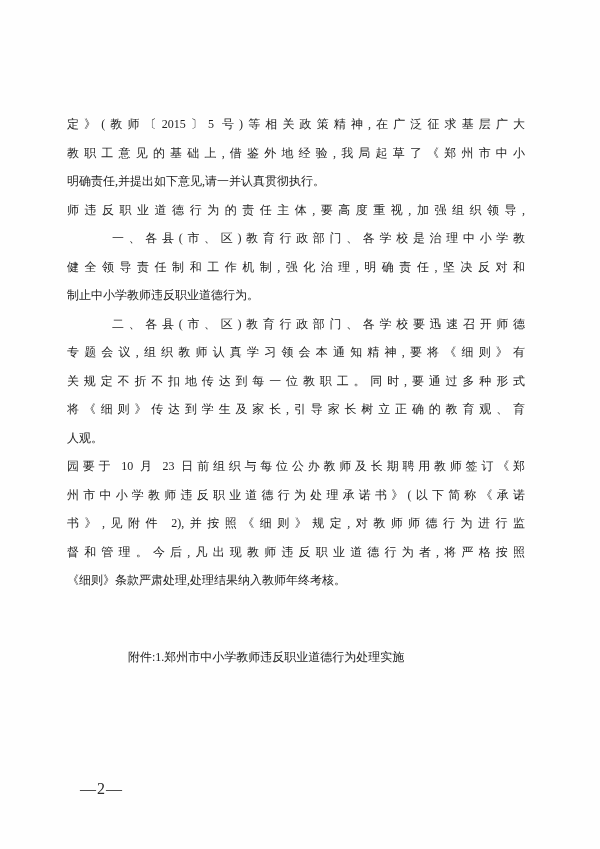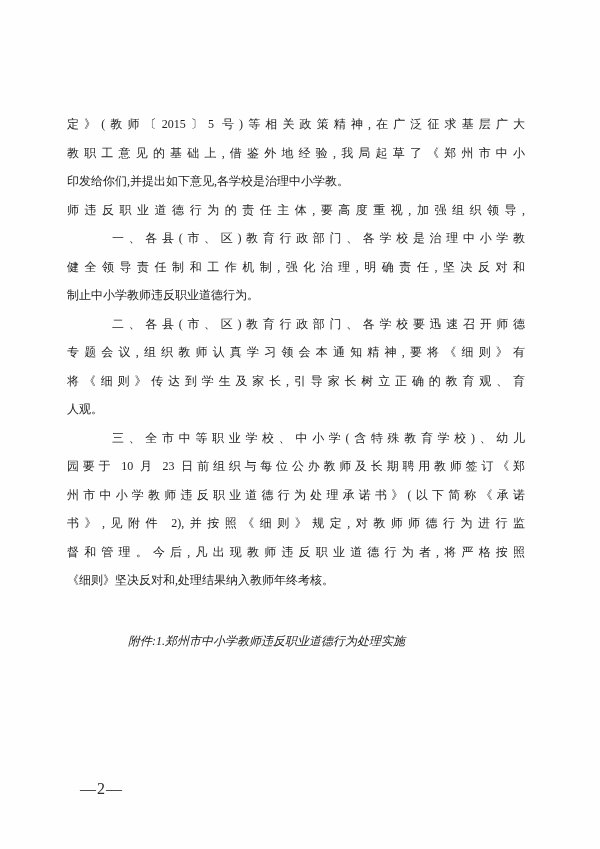--- a/index.html
+++ b/index.html
@@ -31,67 +31,66 @@
   .line.fill {
     white-space: normal;
     text-align: justify;
     text-align-last: justify;
     text-justify: inter-character;
   }
   .line.indent {
     text-indent: 45px;
   }
   .attachment-line {
-    margin-top: 32px;
+    margin-top: 48px;
     text-indent: 61px;
-    font-style: italic;
   }
   .page-number {
     position: absolute;
     left: 80px;
     top: 779px;
     font-size: 16px;
     line-height: 20px;
     color: #2b2b2b;
     letter-spacing: 1px;
   }
 </style>
 </head>
 <body>
 
 <div class="page">
   <div class="text-block">
 
     <div class="para">
       <div class="line fill">定》(教师〔2015〕5 号)等相关政策精神,在广泛征求基层广大</div>
       <div class="line fill">教职工意见的基础上,借鉴外地经验,我局起草了《郑州市中小</div>
-      <div class="line">印发给你们,并提出如下意见,各学校是治理中小学教。</div>
+      <div class="line">明确责任,并提出如下意见,请一并认真贯彻执行。</div>
     </div>
 
     <div class="para">
       <div class="line fill">师违反职业道德行为的责任主体,要高度重视,加强组织领导,</div>
       <div class="line fill indent">一、各县(市、区)教育行政部门、各学校是治理中小学教</div>
       <div class="line fill">健全领导责任制和工作机制,强化治理,明确责任,坚决反对和</div>
       <div class="line">制止中小学教师违反职业道德行为。</div>
     </div>
 
     <div class="para">
       <div class="line fill indent">二、各县(市、区)教育行政部门、各学校要迅速召开师德</div>
       <div class="line fill">专题会议,组织教师认真学习领会本通知精神,要将《细则》有</div>
+      <div class="line fill">关规定不折不扣地传达到每一位教职工。同时,要通过多种形式</div>
       <div class="line fill">将《细则》传达到学生及家长,引导家长树立正确的教育观、育</div>
       <div class="line">人观。</div>
     </div>
 
     <div class="para">
-      <div class="line fill indent">三、全市中等职业学校、中小学(含特殊教育学校)、幼儿</div>
       <div class="line fill">园要于 10 月 23 日前组织与每位公办教师及长期聘用教师签订《郑</div>
       <div class="line fill">州市中小学教师违反职业道德行为处理承诺书》(以下简称《承诺</div>
       <div class="line fill">书》,见附件 2),并按照《细则》规定,对教师师德行为进行监</div>
       <div class="line fill">督和管理。今后,凡出现教师违反职业道德行为者,将严格按照</div>
-      <div class="line">《细则》坚决反对和,处理结果纳入教师年终考核。</div>
+      <div class="line">《细则》条款严肃处理,处理结果纳入教师年终考核。</div>
     </div>
 
     <div class="para">
       <div class="line attachment-line">附件:1.郑州市中小学教师违反职业道德行为处理实施</div>
     </div>
 
   </div>
 
   <div class="page-number">—2—</div>
 </div>

